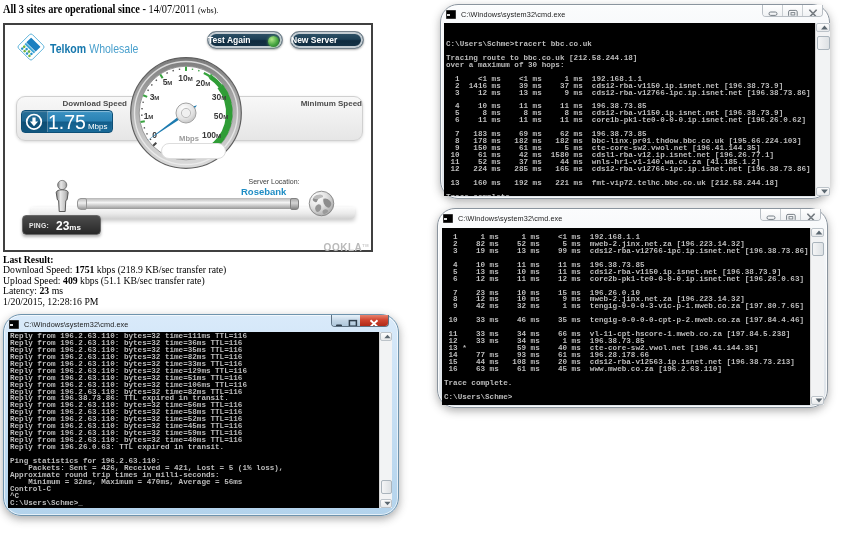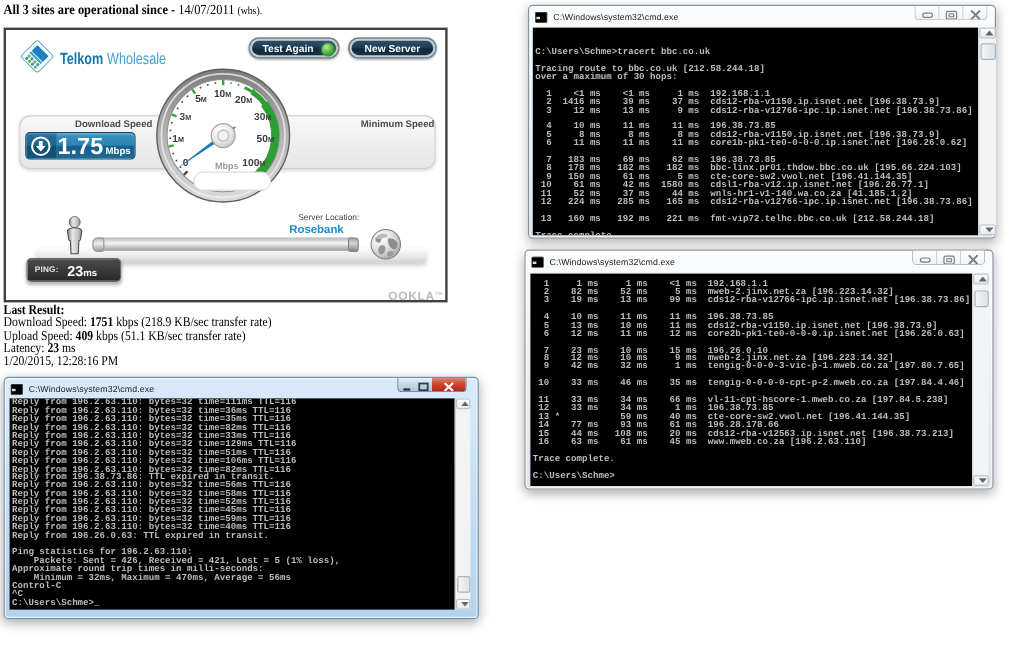--- a/index.html
+++ b/index.html
@@ -2,46 +2,46 @@
 <html><head><meta charset="utf-8"><title>page</title>
 <style>
 html,body{margin:0;padding:0;width:850px;height:545px;background:#fff;overflow:hidden}
 body{font-family:"Liberation Sans",sans-serif;position:relative}
 .abs{position:absolute}
 pre{margin:0;font-family:"Liberation Mono",monospace}
 
 .serif{font-family:"Liberation Serif",serif}
 
 #widget{position:absolute;left:3px;top:23px;width:366px;height:225px;border:2px solid #404040;background:#fff}
-.stbtn{position:absolute;height:18px;border-radius:9px;background:linear-gradient(180deg,#33566b 0%,#1d4056 45%,#0f2b3f 55%,#163448 100%);border:1px solid #75828c;box-shadow:inset 0 0 0 2px #c3ccd2,0 1px 2px rgba(0,0,0,.3);color:#fff;font-size:8.5px;font-weight:bold;text-align:center;line-height:16px;box-sizing:border-box}
+.stbtn{position:absolute;height:18px;border-radius:9px;background:linear-gradient(180deg,#33566b 0%,#1d4056 45%,#0f2b3f 55%,#163448 100%);border:1px solid #75828c;box-shadow:inset 0 0 0 2px #c3ccd2,0 1px 2px rgba(0,0,0,.3);color:#fff;font-size:8.5px;font-weight:bold;text-align:left;line-height:16px;box-sizing:border-box}
 .orb{position:absolute;right:3.5px;top:3.5px;width:11px;height:11px;border-radius:50%;background:radial-gradient(circle at 35% 30%,#b3e98a,#46a441 55%,#206d24);box-shadow:0 0 3px rgba(110,190,90,.8)}
 #bar{position:absolute;left:11px;top:71px;width:345px;height:43px;border-radius:9px;background:linear-gradient(#f8f8f8,#e6e6e6);border:1px solid #d0d0d0;box-shadow:0 1px 3px rgba(0,0,0,.15)}
 .spdlabel{position:absolute;top:74px;font-size:8px;font-weight:bold;color:#4c4c4c;text-align:right}
 .pill{position:absolute;top:85px;height:23px;border-radius:4px;background:linear-gradient(180deg,#3b92c2 0%,#2b83b5 46%,#135d8a 54%,#196b99 100%);border:1px solid #0d4f76;box-shadow:inset 0 1px 1px rgba(255,255,255,.4);box-sizing:border-box}
 .pillico{position:absolute;left:0;top:0;bottom:0;width:25px;background:rgba(5,52,82,.38);border-right:1px solid rgba(255,255,255,.3);border-radius:3px 0 0 3px}
 .pillico svg{position:absolute;left:3px;top:2px}
-.pillnum{position:absolute;left:26px;top:0;height:23px;line-height:23px;color:#fff;font-weight:bold;font-size:19.5px;white-space:nowrap}
+.pillnum{position:absolute;left:26px;top:0;height:23px;line-height:23px;color:#fff;font-weight:normal;font-size:19.5px;white-space:nowrap}
 .pillnum span{font-size:8px;margin-left:2px}
 
 #shelf{position:absolute;left:26px;top:182px;width:324px;height:12px;border-radius:3px;background:linear-gradient(#fbfbfb,#eaeaea 55%,#d0d0d0);box-shadow:0 2px 4px rgba(0,0,0,.22)}
 #tube{position:absolute;left:72px;top:173px;width:222px;height:11px;border-radius:5.5px;background:linear-gradient(#b5b5b5,#f5f5f5 42%,#989898)}
 #tube .capL{position:absolute;left:0;top:-0.5px;width:10px;height:12px;border-radius:4px 2px 2px 4px;background:linear-gradient(#c2c2c2,#efefef 40%,#9a9a9a);border:0.5px solid #979797;box-sizing:border-box}
 #tube .capR{position:absolute;right:0;top:-0.5px;width:9px;height:12px;border-radius:2px 3px 3px 2px;background:linear-gradient(#ababab,#d5d5d5 40%,#858585);border:0.5px solid #828282;box-sizing:border-box}
 #ping{position:absolute;left:17px;top:190px;width:77px;height:18px;border-radius:4px;background:linear-gradient(#4c4c4c,#282828);border:1px solid #686868;box-shadow:0 2px 3px rgba(0,0,0,.3);color:#fff}
 #ping .pl{position:absolute;left:6px;top:6px;font-size:6.8px;letter-spacing:.2px;color:#e8e8e8;font-weight:bold}
 #ping .pv{position:absolute;left:33px;top:3px;font-size:12px;font-weight:bold}
 #ping .pv span{font-size:8px;font-weight:bold}
 #srvloc{position:absolute;left:229px;top:153px;width:80px;text-align:center;font-size:7px;color:#3d3d3d}
 #srvname{position:absolute;left:236px;top:161px;width:81px;text-align:left;font-size:9.5px;font-weight:bold;color:#1f8dc4}
 #ookla{position:absolute;right:2px;top:217px;font-size:10px;font-weight:bold;color:#bababa;letter-spacing:.5px}
 #ookla sup{font-size:4px;color:#c9c9c9}
 .tlogo-telkom{position:absolute;left:45px;top:16px;font-size:13.5px;font-weight:bold;color:#1577ad;transform:scaleX(.78);transform-origin:0 0;white-space:nowrap}
 .tlogo-telkom span{font-weight:normal;color:#4aa0cd;margin-left:4px;font-size:13.5px}
 
-.cmdwin{position:absolute;border-radius:4px;box-sizing:border-box}
+.cmdwin{position:absolute;border-radius:18px;box-sizing:border-box}
 .wininact{background:linear-gradient(#fbfcfd,#dde3e9);border:1px solid #8a949e;box-shadow:0 3px 9px rgba(50,50,50,.38),inset 0 0 0 1px rgba(255,255,255,.8)}
 .winact{background:linear-gradient(#d9eafa,#b3d3ec);border:1px solid #6e93ad;box-shadow:0 3px 9px rgba(50,50,50,.42),inset 0 0 0 1px rgba(255,255,255,.65)}
 .ctitle{position:absolute;left:1px;right:1px;top:0;height:18px}
 .cico{position:absolute;left:4px;top:5px;width:10px;height:9px;background:#000;border-radius:1px;box-shadow:inset 0 0 0 0.5px #666;box-sizing:border-box}
 .cico span{position:absolute;left:1px;top:4px;width:3px;height:1.5px;background:#ddd}
 .cttl{position:absolute;left:19px;top:5px;font-size:7.3px;color:#1a1a1a;letter-spacing:.1px}
 .cbtns{position:absolute;top:0;display:flex;border-radius:0 0 4px 4px;overflow:hidden}
 .cbtnsW{right:5px;border:1px solid #b8bec4;border-top:none;background:#fff}
 .cw{width:19px;height:11px;border-right:1px solid #c9ced2;background:linear-gradient(#ffffff,#f0f2f4)}
 .cbtnsC{right:8px;border:1px solid #5e7283;border-top:none}

